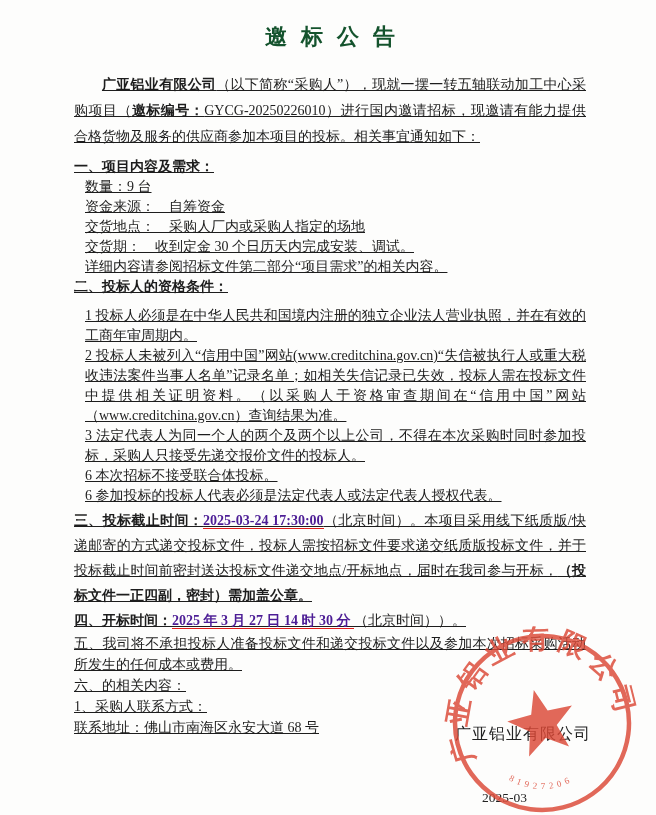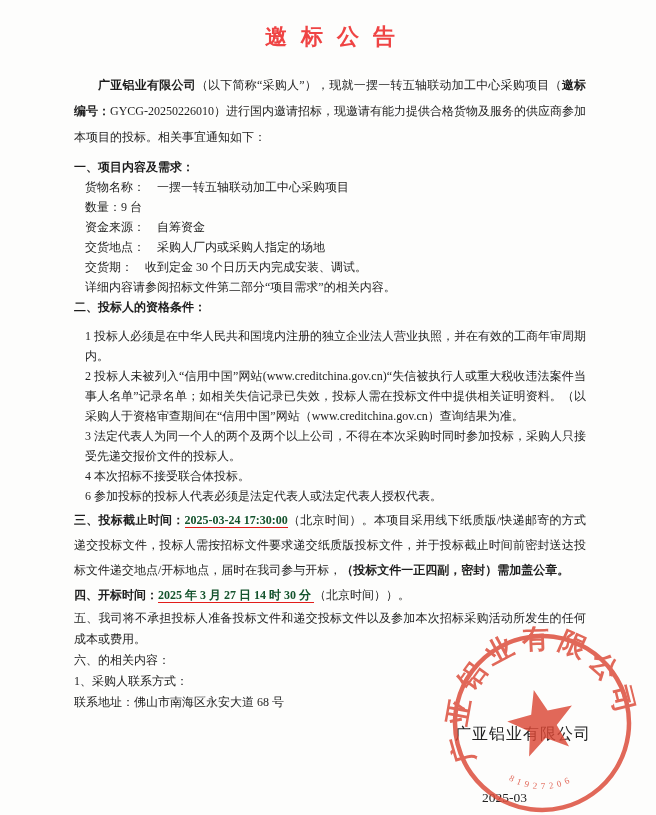--- a/index.html
+++ b/index.html
@@ -12,33 +12,33 @@
     overflow:hidden;
   }
   .page{padding:16px 70px 0 74px;position:relative;}
   .doc-title{
     text-align:center;
     font-size:22px;
     font-weight:bold;
     letter-spacing:14px;
     padding-left:14px;
     margin:6px 0 20px 0;
-    color:#ef4444;
+    color:#14532d;
   }
-  .block{font-size:12px;}
+  .block{font-size:14px;text-decoration:underline;}
   .intro{text-indent:2em;line-height:26px;text-align:justify;margin-bottom:7px;}
   .h{font-weight:bold;line-height:20px;}
   .item{margin-left:11px;line-height:20px;text-align:justify;}
   .gap{margin-top:9px;}
   .p3{line-height:25px;text-align:justify;margin-top:2px;}
   .p4{line-height:25px;}
   .pn{line-height:21px;text-align:justify;}
   .b{font-weight:bold;}
   .ru{
-    color:#14532d;
+    color:#4c1d95;
     font-weight:bold;
     border-bottom:1.5px solid #e21d1a;
     padding-bottom:0;
   }
   .sig-company{
     position:absolute;left:455px;top:724px;
     font-size:16px;letter-spacing:1px;color:#222;
     z-index:2;white-space:nowrap;
   }
   .sig-date{
@@ -55,31 +55,30 @@
   }
 </style>
 </head>
 <body>
 
 <div class="page">
   <div class="doc-title">邀标公告</div>
   <div>
       <div class="block intro"><span class="b">广亚铝业有限公司</span><span>（以下简称“采购人”），现就一摆一转五轴联动加工中心采购项目（</span><span class="b">邀标编号：</span><span>GYCG-20250226010）进行国内邀请招标，现邀请有能力提供合格货物及服务的供应商参加本项目的投标。相关事宜通知如下：</span></div>
       <div class="block h"><span class="b">一、项目内容及需求：</span></div>
-      <div class="block item"><span>货物名称：　一摆一转五轴联动加工中心采购项目</span></div>
       <div class="block item"><span>数量：9 台</span></div>
       <div class="block item"><span>资金来源：　自筹资金</span></div>
       <div class="block item"><span>交货地点：　采购人厂内或采购人指定的场地</span></div>
       <div class="block item"><span>交货期：　收到定金 30 个日历天内完成安装、调试。</span></div>
       <div class="block item"><span>详细内容请参阅招标文件第二部分“项目需求”的相关内容。</span></div>
       <div class="block h"><span class="b">二、投标人的资格条件：</span></div>
       <div class="block item gap"><span>1 投标人必须是在中华人民共和国境内注册的独立企业法人营业执照，并在有效的工商年审周期内。</span></div>
       <div class="block item"><span>2 投标人未被列入“信用中国”网站(www.creditchina.gov.cn)“失信被执行人或重大税收违法案件当事人名单”记录名单；如相关失信记录已失效，投标人需在投标文件中提供相关证明资料。（以采购人于资格审查期间在“信用中国”网站（www.creditchina.gov.cn）查询结果为准。</span></div>
       <div class="block item"><span>3 法定代表人为同一个人的两个及两个以上公司，不得在本次采购时同时参加投标，采购人只接受先递交报价文件的投标人。</span></div>
-      <div class="block item"><span>4 本次招标不接受联合体投标。</span></div>
+      <div class="block item"><span>6 本次招标不接受联合体投标。</span></div>
       <div class="block item"><span>6 参加投标的投标人代表必须是法定代表人或法定代表人授权代表。</span></div>
       <div class="block p3"><span class="b">三、投标截止时间：</span><span class="ru">2025-03-24 17:30:00</span><span>（北京时间）。本项目采用线下纸质版/快递邮寄的方式递交投标文件，投标人需按招标文件要求递交纸质版投标文件，并于投标截止时间前密封送达投标文件递交地点/开标地点，届时在我司参与开标，</span><span class="b">（投标文件一正四副，密封）需加盖公章。</span></div>
       <div class="block p4"><span class="b">四、开标时间：</span><span class="ru">2025 年 3 月 27 日 14 时 30 分 </span><span>（北京时间））。</span></div>
       <div class="block pn"><span>五、我司将不承担投标人准备投标文件和递交投标文件以及参加本次招标采购活动所发生的任何成本或费用。</span></div>
       <div class="block pn"><span>六、的相关内容：</span></div>
       <div class="block pn"><span>1、采购人联系方式：</span></div>
       <div class="block pn"><span>联系地址：佛山市南海区永安大道 68 号</span></div>
     </div>
 </div>
 

